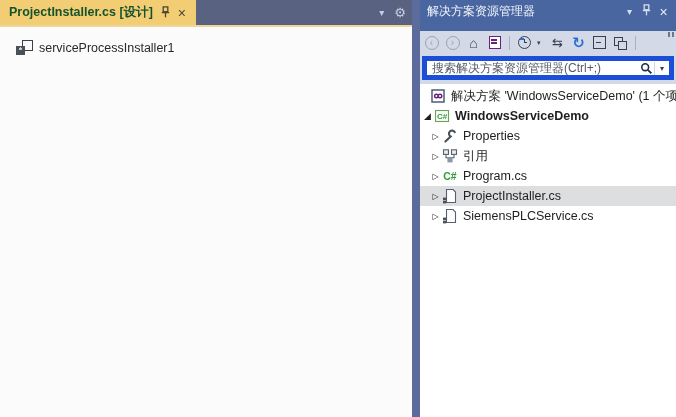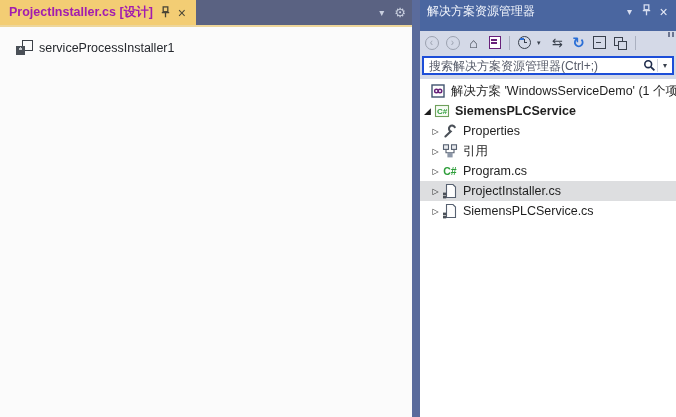--- a/index.html
+++ b/index.html
@@ -4,21 +4,21 @@
 <style>
   html,body{margin:0;padding:0;}
   body{width:676px;height:417px;position:relative;overflow:hidden;
        font-family:"Liberation Sans","DejaVu Sans",sans-serif;background:#fff;}
 
   
   .left-pane{position:absolute;left:0;top:0;width:412px;height:417px;background:#FBFBFB;}
   .tabstrip{height:25px;background:#5A6282;display:flex;align-items:stretch;}
   .tab{width:196px;box-sizing:border-box;background:#F3CD74;display:flex;align-items:center;
        padding:0 8px 0 9px;gap:5px;cursor:default;}
-  .tab-label{flex:1;font-weight:bold;font-size:12.5px;color:#a21caf;white-space:nowrap;overflow:hidden;}
+  .tab-label{flex:1;font-weight:bold;font-size:12.5px;color:#14532d;white-space:nowrap;overflow:hidden;}
   .tab-close{font-size:14px;line-height:1;color:#4A4636;padding:0 2px;}
   .ts-right{margin-left:auto;display:flex;align-items:center;gap:10px;padding-right:6px;color:#C9CFDF;}
   .ts-chev{font-size:10px;}
   .ts-gear{font-size:13px;line-height:1;}
   .goldline{height:2px;background:#EED69A;}
   .designer{position:relative;height:366px;background:#FBFBFB;}
   .cmp{position:absolute;top:13px;display:flex;align-items:center;gap:6px;
        font-size:12.5px;color:#26292E;cursor:default;}
   .cmp1{left:16px;} .cmp2{left:211px;}
   .cmp-icon{width:17px;height:15px;position:relative;flex:0 0 17px;}
@@ -58,21 +58,21 @@
   .tb-refresh{font-size:15px;font-weight:bold;color:#2B6FD6;}
   .tb-collapse{width:11px;height:11px;border:1.5px solid #39404C;position:relative;}
   .tb-collapse::after{content:"";position:absolute;left:2px;top:4.5px;width:5px;height:1.5px;background:#39404C;}
   .tb-layers{width:13px;height:13px;position:relative;}
   .tb-layers::before{content:"";position:absolute;left:0;top:1px;width:7px;height:7px;border:1.3px solid #39404C;}
   .tb-layers::after{content:"";position:absolute;left:4px;top:5px;width:7px;height:7px;border:1.3px solid #39404C;background:#D4D9E7;}
   .tb-overflow{position:absolute;right:2px;top:1px;display:flex;gap:2px;}
   .tb-overflow i{display:block;width:2px;height:5px;background:#6B7590;}
 
   .psearch{flex:0 0 25px;background:#D4D9E7;display:flex;padding:2px 2px 4px 2px;box-sizing:border-box;}
-  .sbox{flex:1;background:#fff;border:2px solid #1d4ed8;display:flex;align-items:center;}
+  .sbox{flex:1;background:#fff;border:5px solid #1d4ed8;display:flex;align-items:center;}
   .sinput{flex:1;min-width:0;border:none;outline:none;background:transparent;height:100%;
           font-size:12px;color:#3A3F4C;padding:0 0 0 5px;font-family:inherit;}
   .sinput::placeholder{color:#565B69;opacity:1;}
   .smag{flex:0 0 16px;display:flex;align-items:center;justify-content:center;}
   .sdivider{width:1px;height:13px;background:#D2D6E0;flex:0 0 1px;}
   .sarrow{flex:0 0 14px;text-align:center;font-size:8px;color:#39404C;}
 
   .ptree{flex:1;background:#fff;padding-top:2px;font-size:12.5px;color:#1E1E1E;overflow:hidden;}
   .trow{height:20px;display:flex;align-items:center;white-space:nowrap;overflow:hidden;cursor:default;}
   .trow.sel{background:#DDDEE0;}
@@ -200,21 +200,21 @@
     </div>
 
     <div class="trow pl1">
       <span class="exp exp-open">◢</span>
       <span class="ticon">
         <svg width="16" height="16" viewBox="0 0 16 16">
           <rect x="1.5" y="2.5" width="13" height="11" fill="#F7FBF5" stroke="#6FA05C" stroke-width="1.1"></rect>
           <text x="8" y="11" text-anchor="middle" font-size="8" font-weight="bold" fill="#2E9E3A" font-family="Liberation Sans">C#</text>
         </svg>
       </span>
-      <span class="tlabel bold">SiemensPLCService</span>
+      <span class="tlabel bold">WindowsServiceDemo</span>
     </div>
 
     <div class="trow pl2">
       <span class="exp">▷</span>
       <span class="ticon">
         <svg width="16" height="16" viewBox="0 0 16 16">
           <path d="M12.8 4.2 A3.1 3.1 0 1 0 8.6 8.4 L3.4 13.4" fill="none" stroke="#4A5058" stroke-width="2.1" stroke-linecap="round"></path>
         </svg>
       </span>
       <span class="tlabel">Properties</span>

